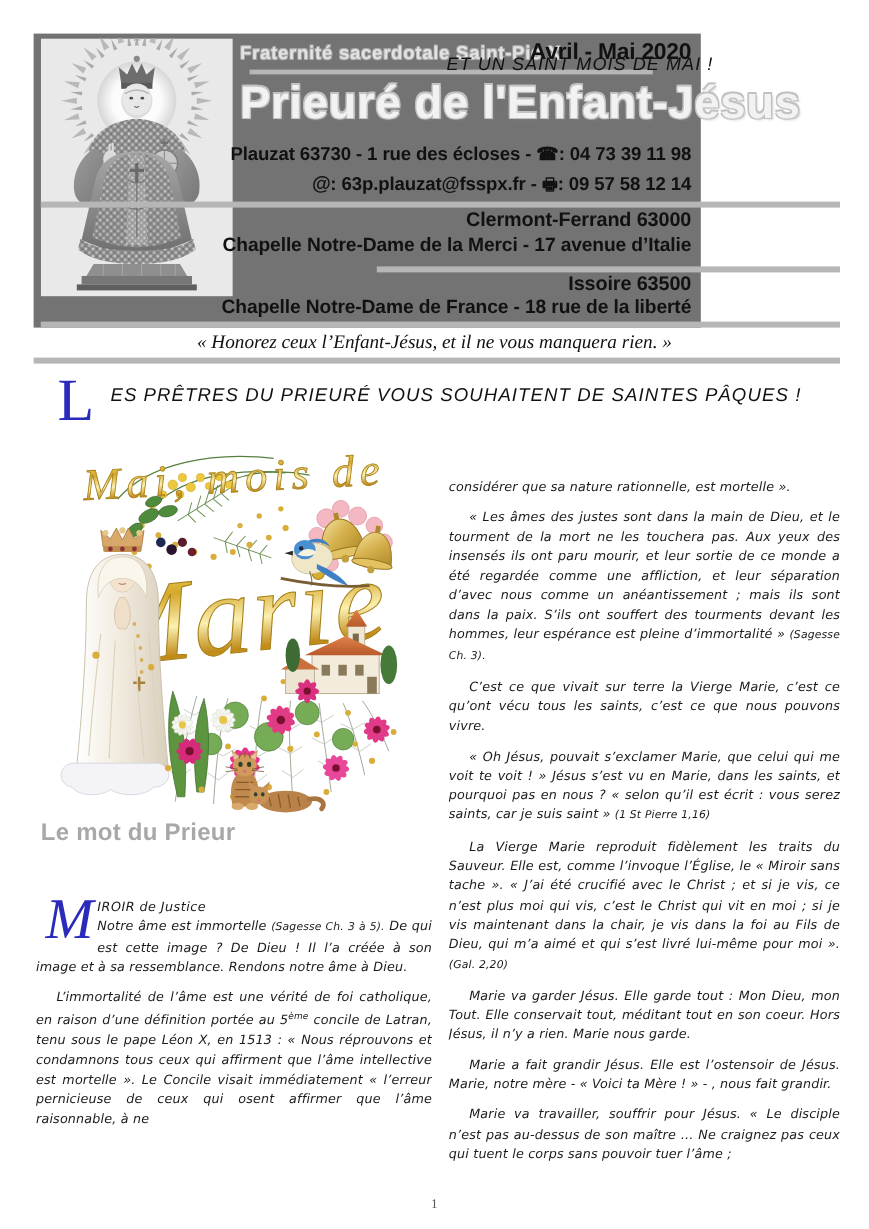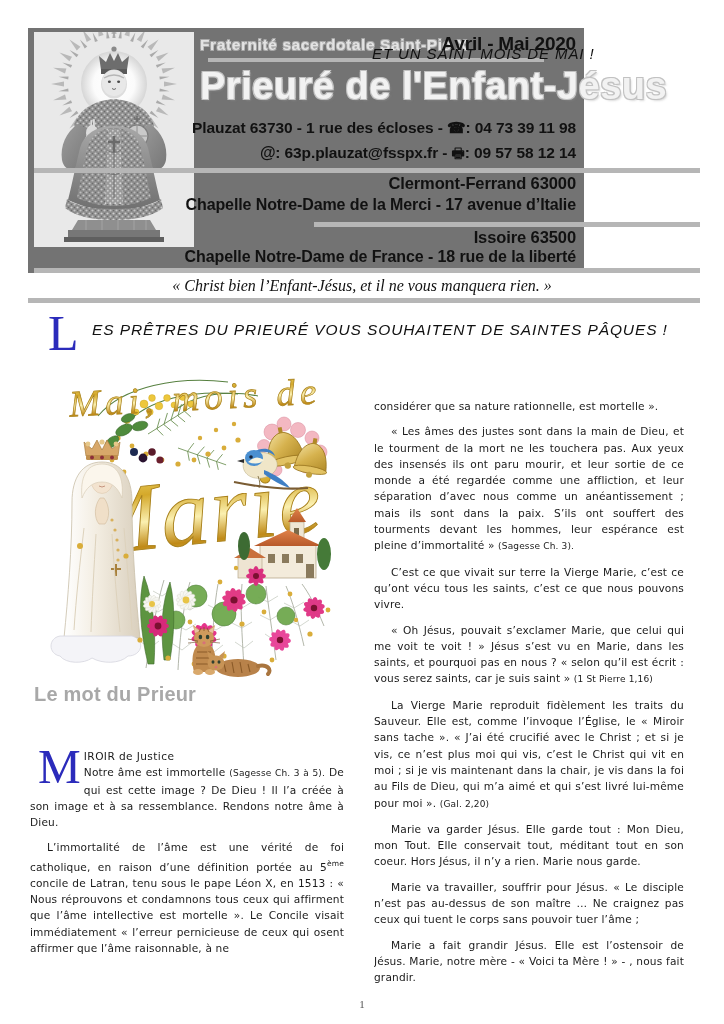--- a/index.html
+++ b/index.html
@@ -224,22 +224,23 @@
   
   .bodytext {
     font-family: "DejaVu Sans", sans-serif;
     font-size: 10.6px;
     line-height: 16.3px;
     color: #1a1a1a;
     text-align: justify;
     letter-spacing: 0.15px;
   }
   .bodytext p {
-    margin: 0 16px 9px 0;
+    margin: 0 0 9px 0;
     text-indent: 17px;
+    font-style: italic;
   }
   .bodytext p.noindent { text-indent: 0; }
   .ref { font-size: 9px; }
   .sup { font-size: 7.5px; vertical-align: super; }
 
   .left-text {
     position: absolute;
     left: 30px;
     top: 748px;
     width: 330px;
@@ -459,21 +460,21 @@
   <div class="city-line city-addr cf-addr">Chapelle Notre-Dame de la Merci - 17 avenue d’Italie</div>
 
   <div class="sep-bar s2"></div>
 
   <div class="city-line city-name is-name">Issoire 63500</div>
   <div class="city-line city-addr is-addr">Chapelle Notre-Dame de France - 18 rue de la liberté</div>
 
   <div class="sep-bar s3"></div>
 </div>
 
-<div class="motto">« Christ bien l’Enfant-Jésus, et il ne vous manquera rien. »</div>
+<div class="motto">« Honorez ceux l’Enfant-Jésus, et il ne vous manquera rien. »</div>
 <div class="motto-rule"></div>
 
 <div class="greeting">
   <span class="dropcap-L">L</span>
   <span class="greeting-text">ES PRÊTRES DU PRIEURÉ VOUS SOUHAITENT DE SAINTES PÂQUES !</span>
 </div>
 <div class="greeting-sub">ET UN SAINT MOIS DE MAI !</div>
 
 <div class="col-left">
   <div class="illustration">
@@ -890,17 +891,17 @@
     <span>« Les âmes des justes sont dans la main de Dieu, et le tourment de la mort ne les touchera pas. Aux yeux des insensés ils ont paru mourir, et leur sortie de ce monde a été regardée comme une affliction, et leur séparation d’avec nous comme un anéantissement ; mais ils sont dans la paix. S’ils ont souffert des tourments devant les hommes, leur espérance est pleine d’immortalité » </span><span class="ref">(Sagesse Ch. 3).</span>
   </p>
   <p>C’est ce que vivait sur terre la Vierge Marie, c’est ce qu’ont vécu tous les saints, c’est ce que nous pouvons vivre.</p>
   <p>
     <span>« Oh Jésus, pouvait s’exclamer Marie, que celui qui me voit te voit ! » Jésus s’est vu en Marie, dans les saints, et pourquoi pas en nous ? « selon qu’il est écrit : vous serez saints, car je suis saint » </span><span class="ref">(1 St Pierre 1,16)</span>
   </p>
   <p>
     <span>La Vierge Marie reproduit fidèlement les traits du Sauveur. Elle est, comme l’invoque l’Église, le « Miroir sans tache ». « J’ai été crucifié avec le Christ ; et si je vis, ce n’est plus moi qui vis, c’est le Christ qui vit en moi ; si je vis maintenant dans la chair, je vis dans la foi au Fils de Dieu, qui m’a aimé et qui s’est livré lui-même pour moi ». </span><span class="ref">(Gal. 2,20)</span>
   </p>
   <p>Marie va garder Jésus. Elle garde tout : Mon Dieu, mon Tout. Elle conservait tout, méditant tout en son coeur. Hors Jésus, il n’y a rien. Marie nous garde.</p>
+  <p>Marie a fait grandir Jésus. Elle est l’ostensoir de Jésus. Marie, notre mère - « Voici ta Mère ! » - , nous fait grandir.</p>
   <p>Marie va travailler, souffrir pour Jésus. « Le disciple n’est pas au-dessus de son maître … Ne craignez pas ceux qui tuent le corps sans pouvoir tuer l’âme ;</p>
-  <p>Marie a fait grandir Jésus. Elle est l’ostensoir de Jésus. Marie, notre mère - « Voici ta Mère ! » - , nous fait grandir.</p>
 </div>
 
 <div class="page-number">1</div>
 
 </body></html>

